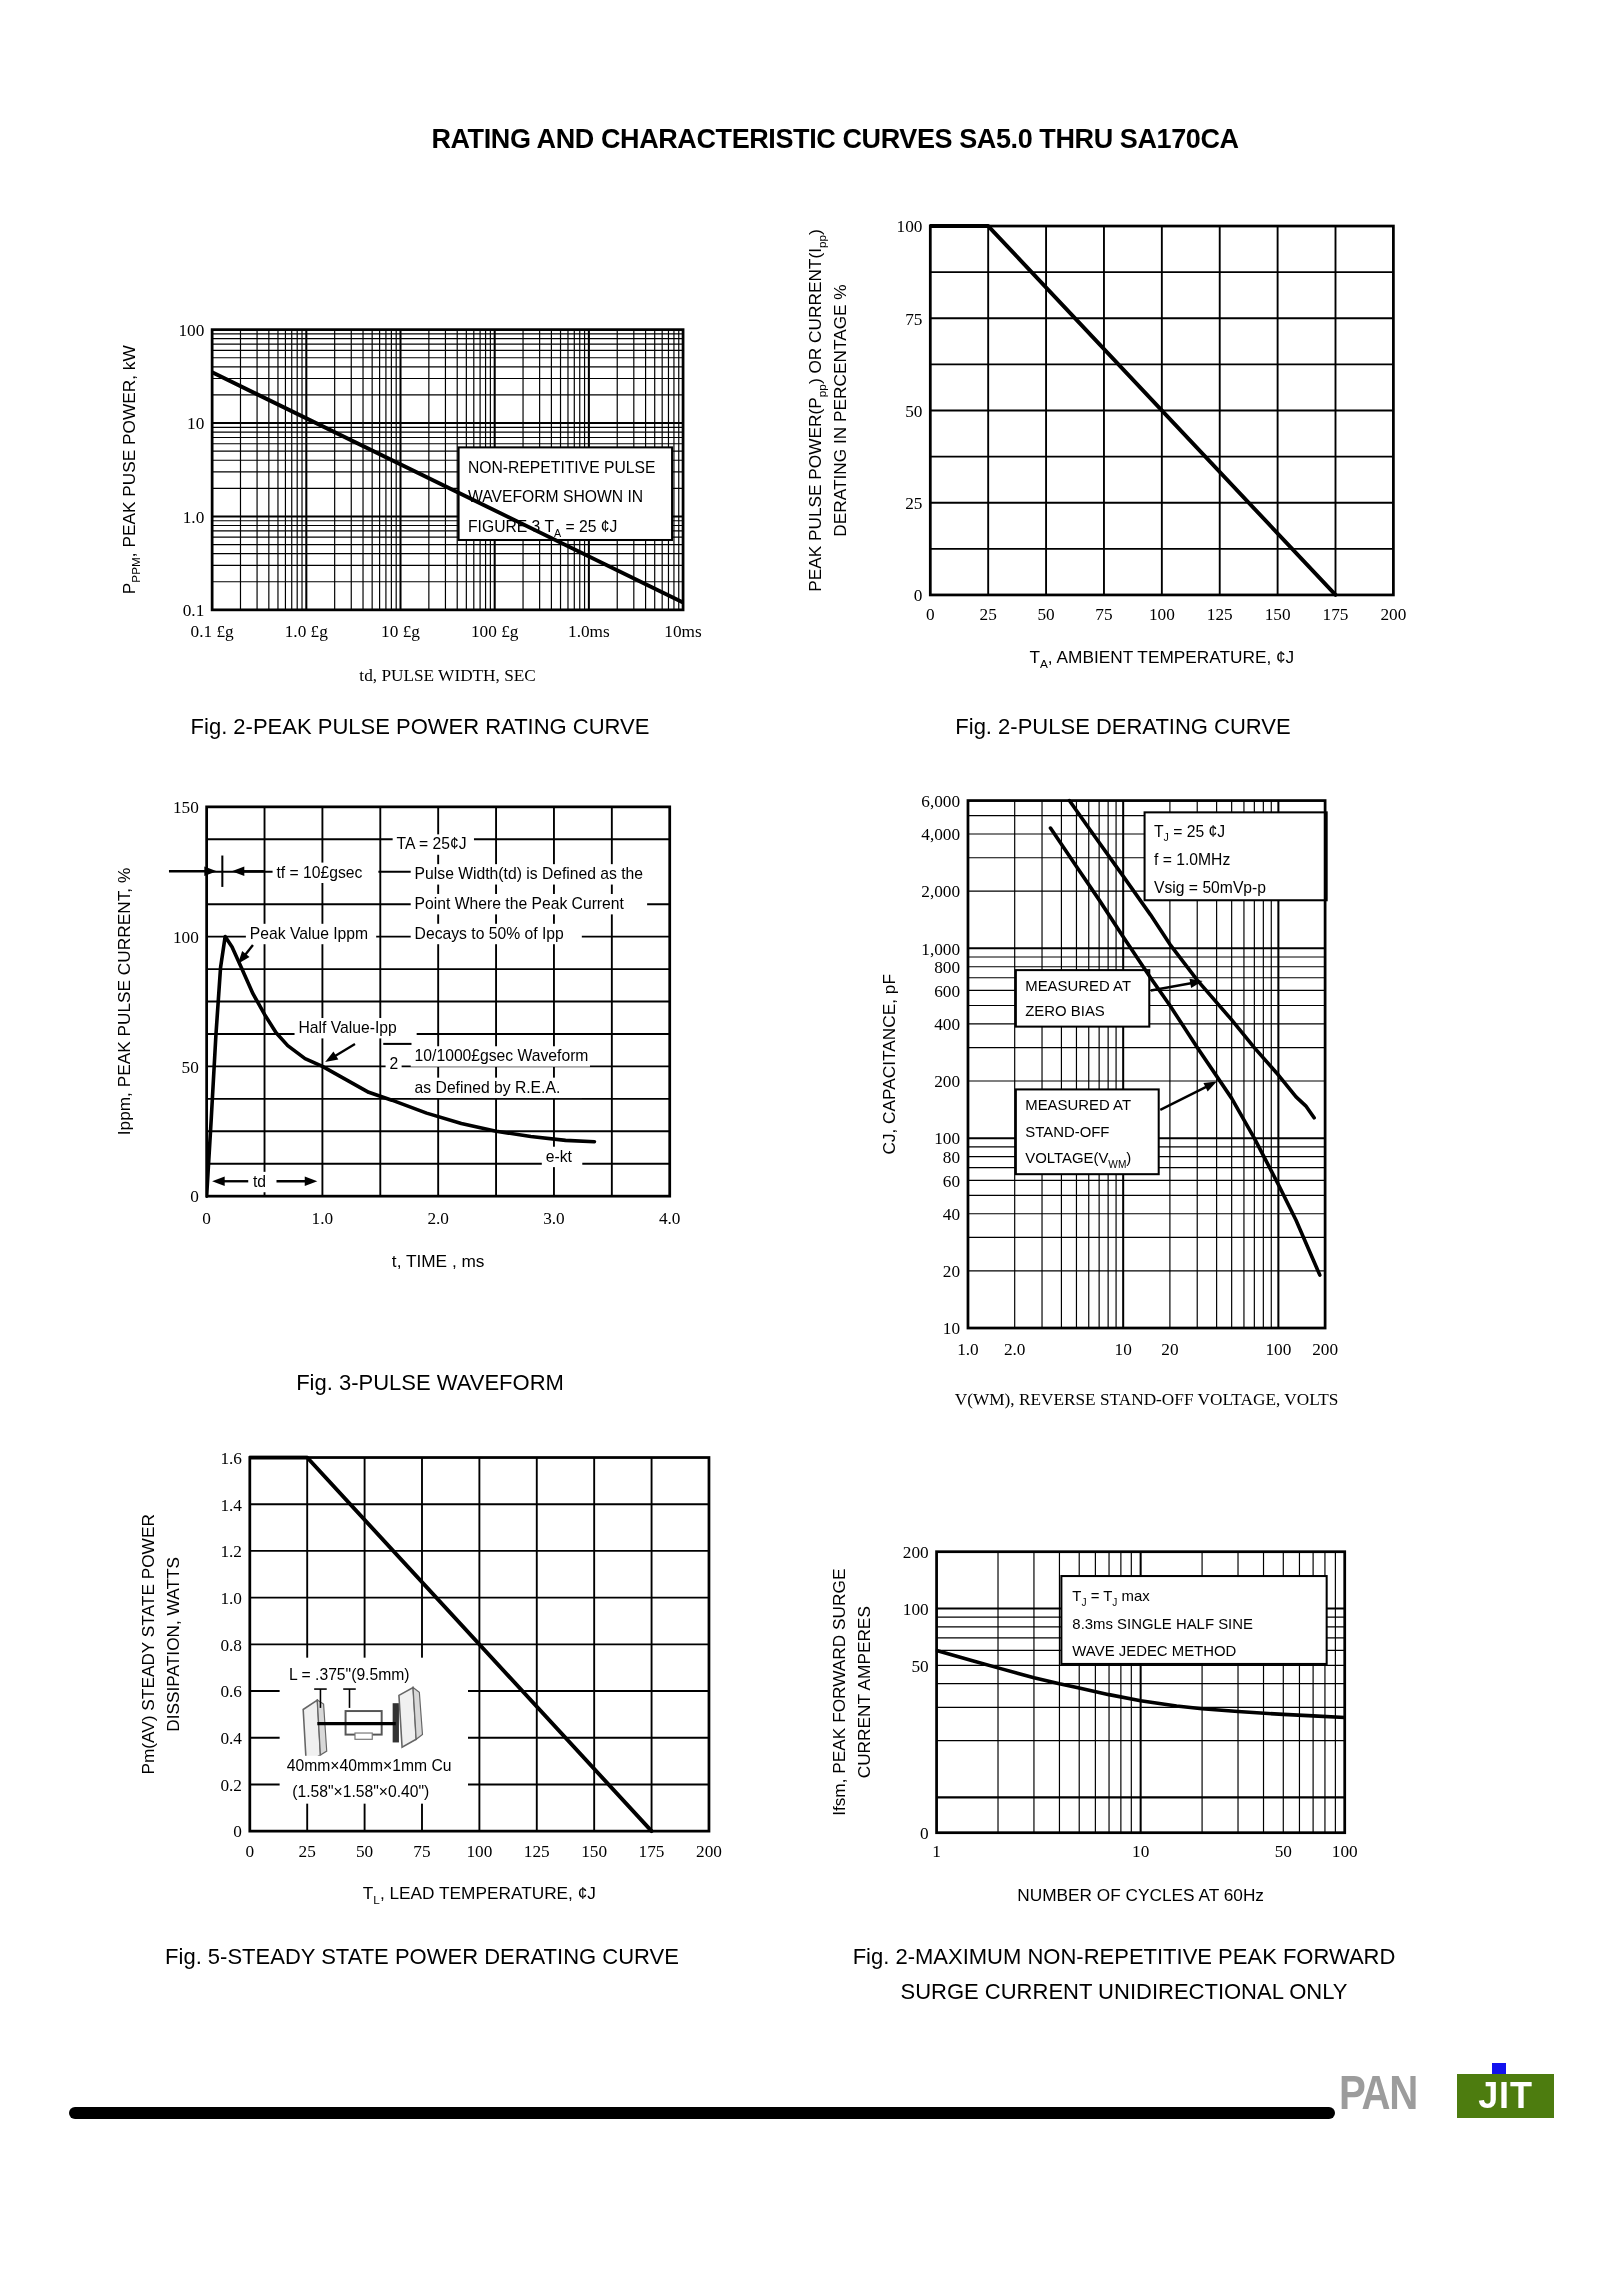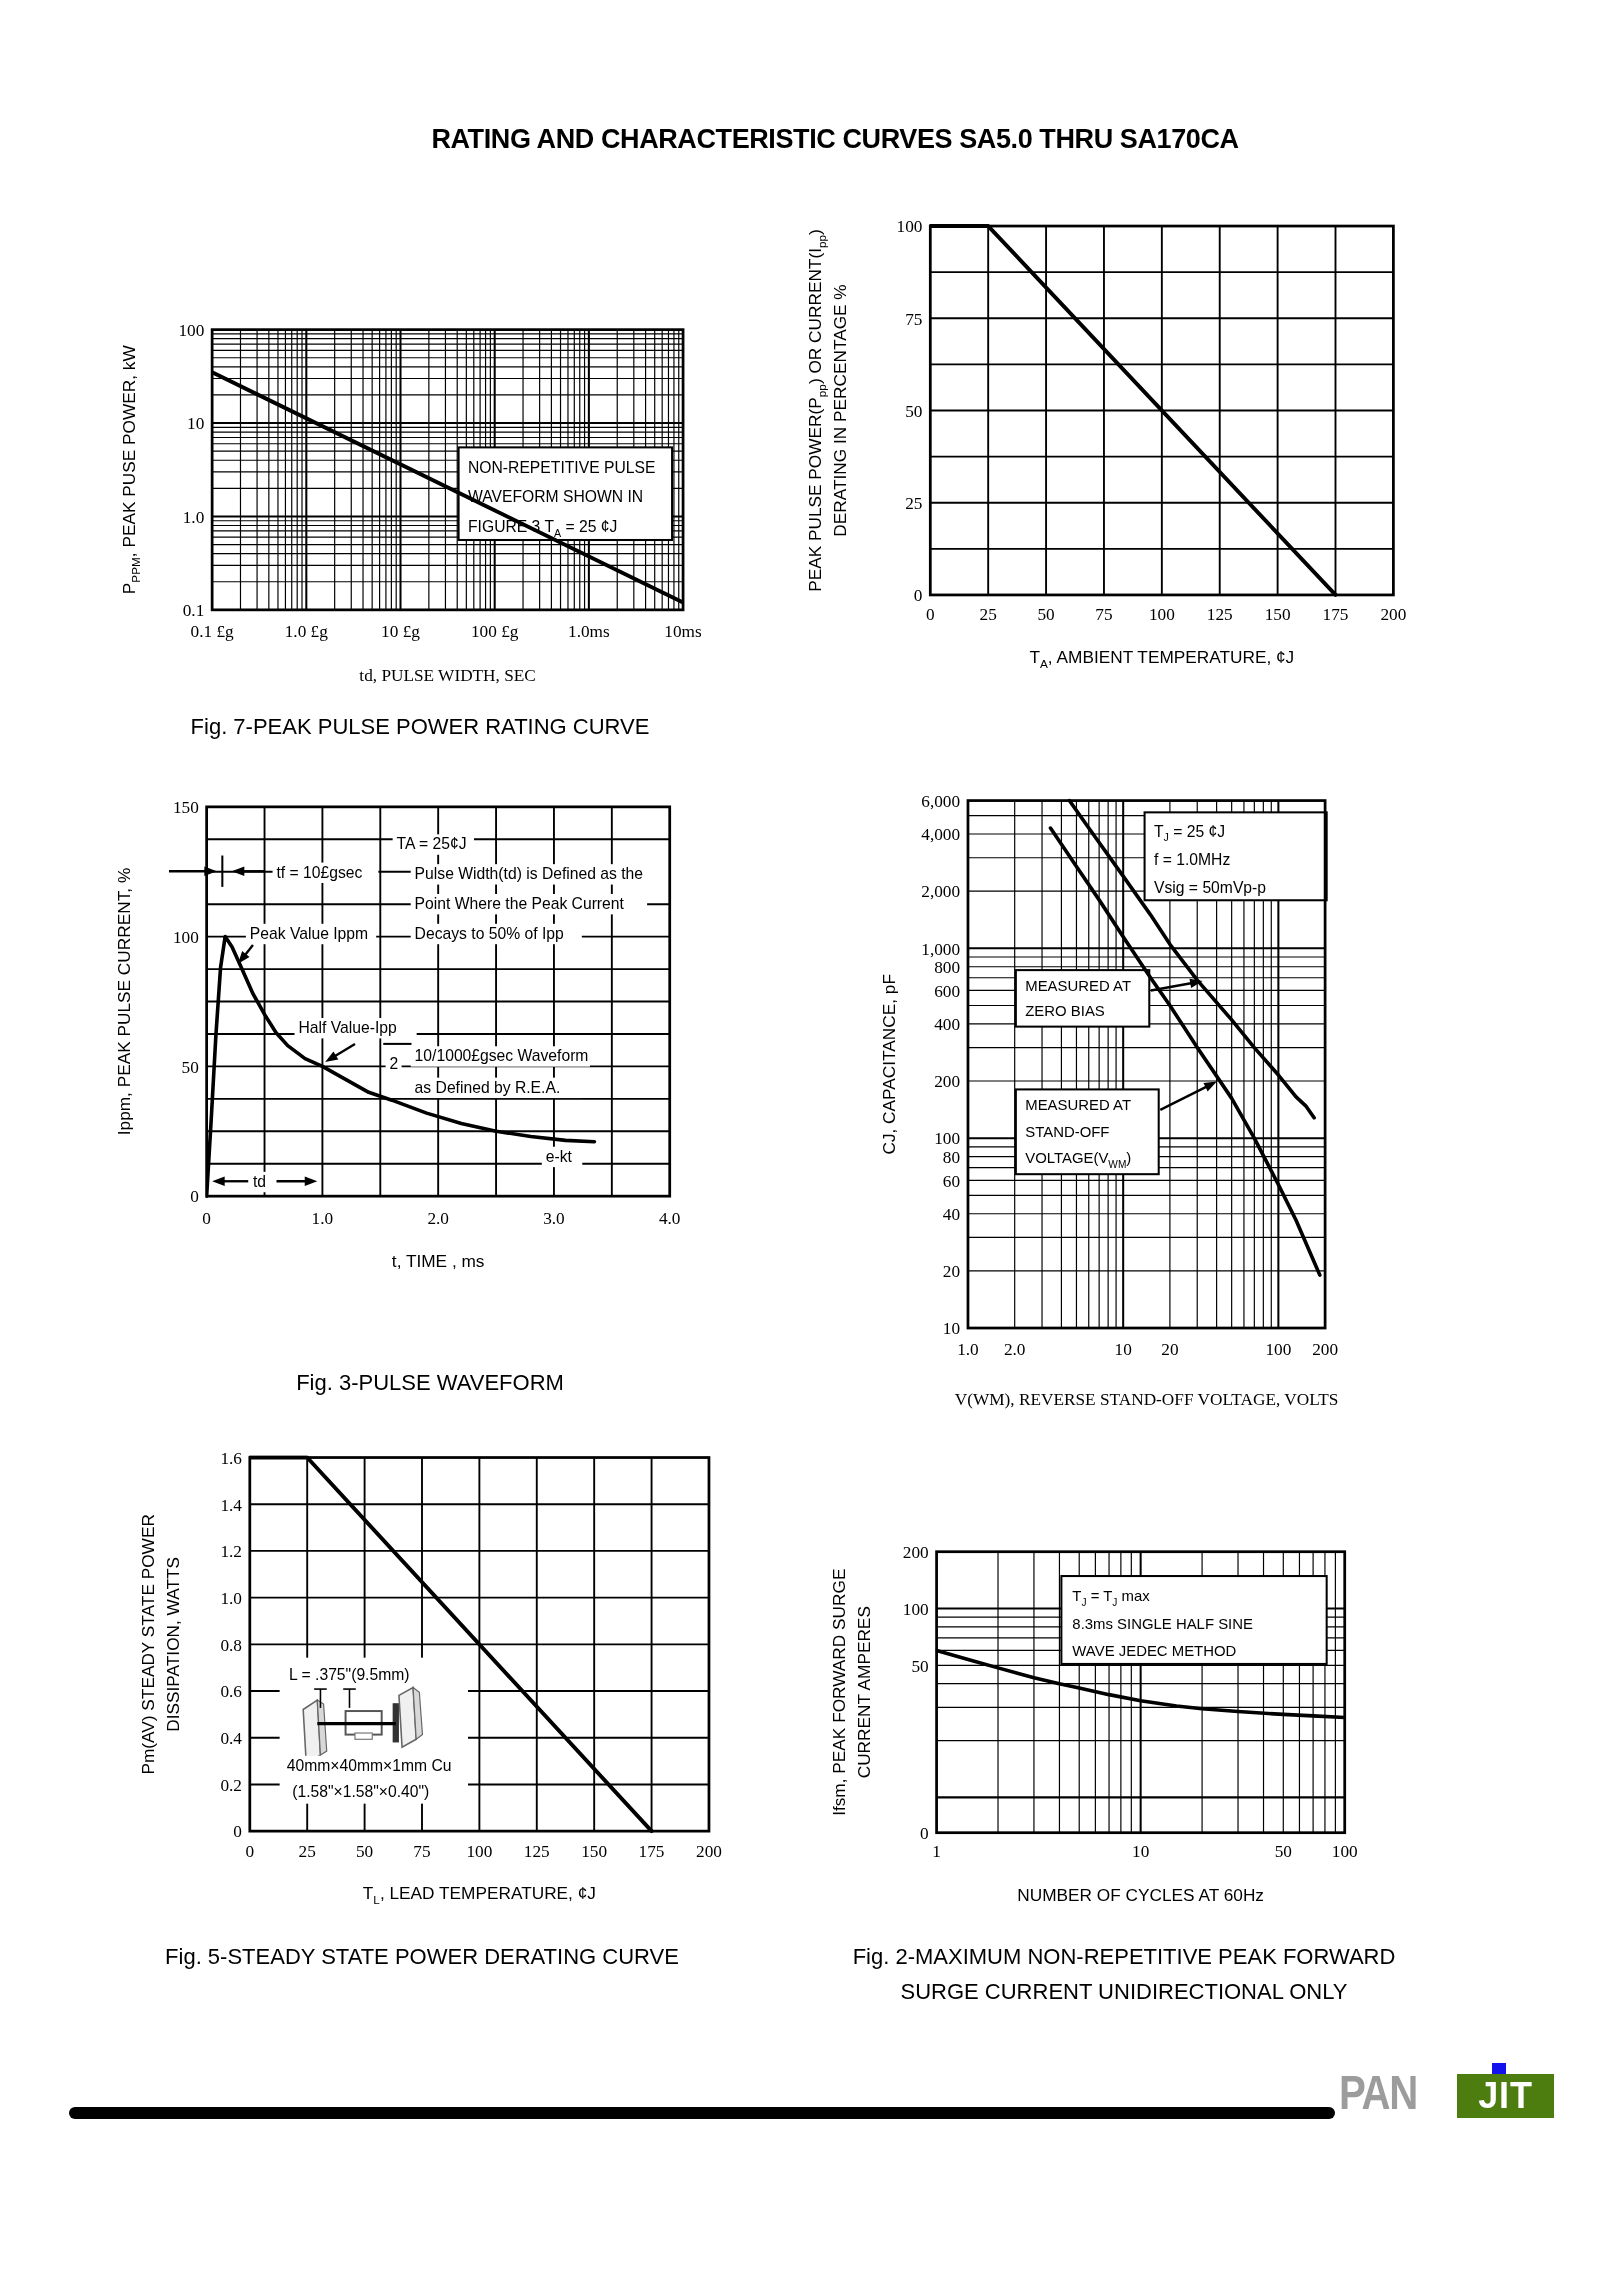--- a/index.html
+++ b/index.html
@@ -465,21 +465,22 @@
           <text x="1183" y="2057.4195507407235" fill="#000" font-family="&quot;Liberation Serif&quot;, serif" font-size="22" text-anchor="end"><tspan>100</tspan></text>
           <text x="1183" y="2129.839101481447" fill="#000" font-family="&quot;Liberation Serif&quot;, serif" font-size="22" text-anchor="end"><tspan>50</tspan></text>
           <text x="1183" y="2343" fill="#000" font-family="&quot;Liberation Serif&quot;, serif" font-size="22" text-anchor="end"><tspan>0</tspan></text>
         </g>
         <text x="1453" y="2422" fill="#000" font-family="&quot;Liberation Sans&quot;, sans-serif" font-size="22" text-anchor="middle"><tspan>NUMBER OF CYCLES AT 60Hz</tspan></text>
         <text x="1076" y="2156" fill="#000" font-family="&quot;Liberation Sans&quot;, sans-serif" font-size="22" text-anchor="middle" transform="rotate(-90 1076 2156)"><tspan>Ifsm, PEAK FORWARD SURGE</tspan></text>
         <text x="1108" y="2156" fill="#000" font-family="&quot;Liberation Sans&quot;, sans-serif" font-size="22" text-anchor="middle" transform="rotate(-90 1108 2156)"><tspan>CURRENT AMPERES</tspan></text>
       </g>
     </svg>
 
-  <div class="cap cap1">Fig. 7-PEAK PULSE POWER RATING CURVE</div>
+  <div class="cap cap1">Fig. 2-PEAK PULSE POWER RATING CURVE</div>
+  <div class="cap cap2">Fig. 2-PULSE DERATING CURVE</div>
   <div class="cap cap3">Fig. 3-PULSE WAVEFORM</div>
   <div class="cap cap5">Fig. 5-STEADY STATE POWER DERATING CURVE</div>
   <div class="cap cap6">Fig. 2-MAXIMUM NON-REPETITIVE PEAK FORWARD
 SURGE CURRENT UNIDIRECTIONAL ONLY</div>
 
   <div class="footer-bar"></div>
   <div class="logo-pan">PAN</div>
   <div class="logo-tab"></div>
   <div class="logo-jit">
     <span>JIT</span>

